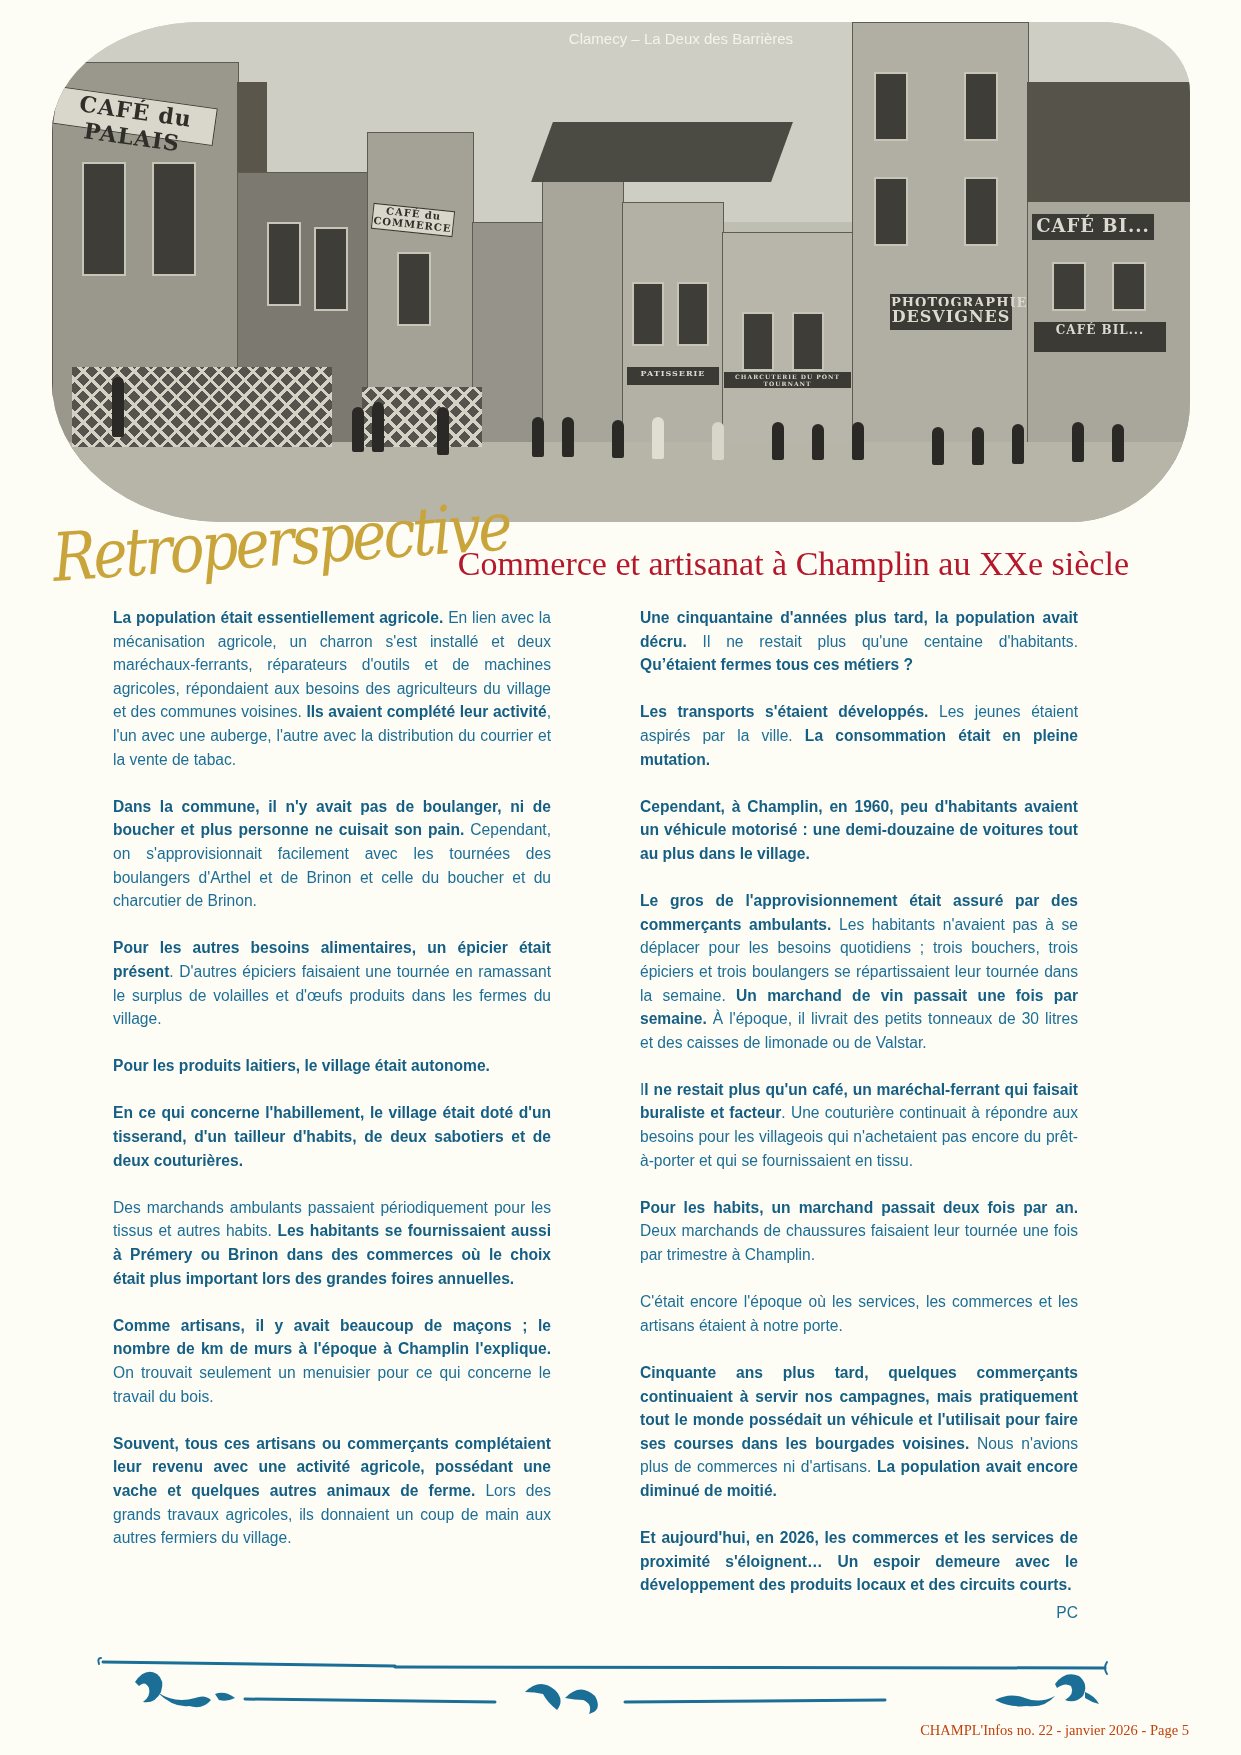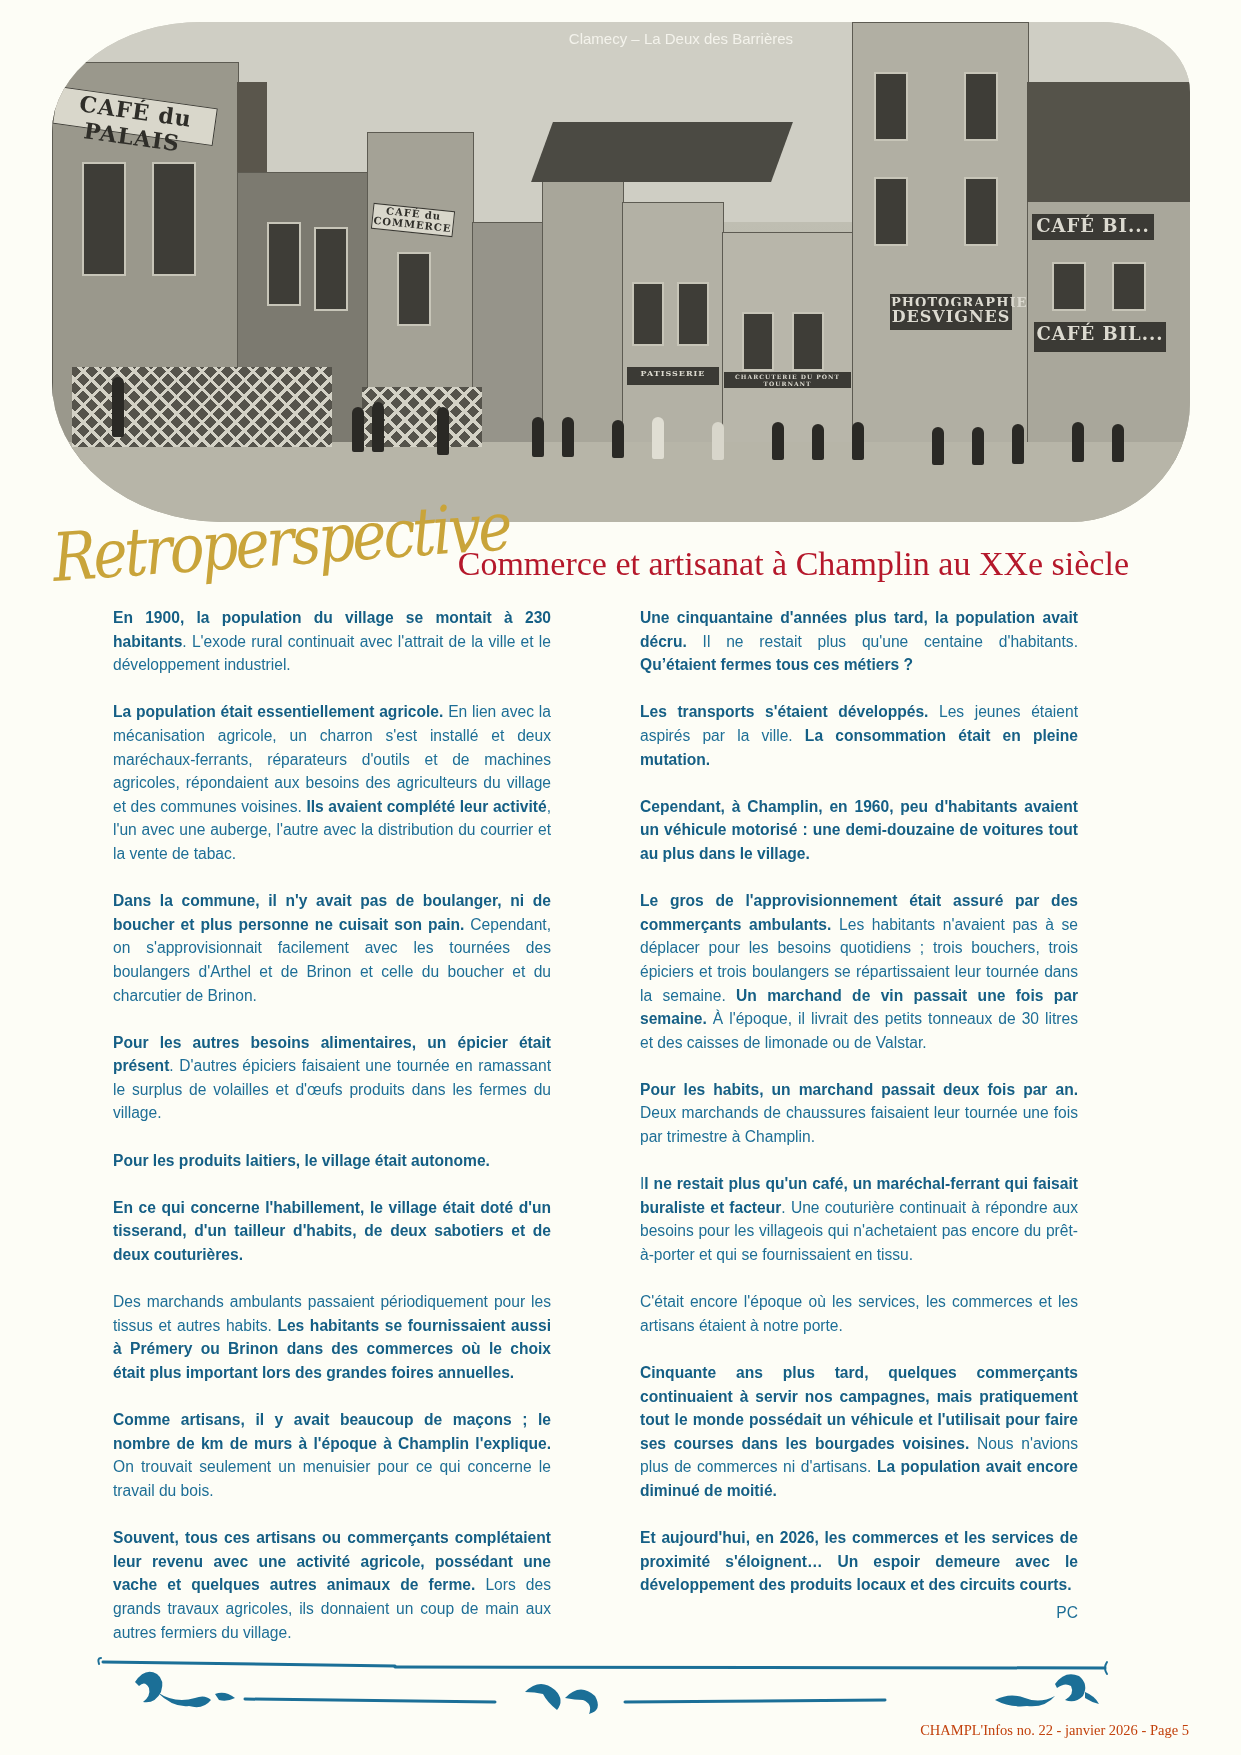--- a/index.html
+++ b/index.html
@@ -94,21 +94,21 @@
   <div class="win" style="left:912px;top:50px;width:30px;height:65px"></div>
   <div class="win" style="left:822px;top:155px;width:30px;height:65px"></div>
   <div class="win" style="left:912px;top:155px;width:30px;height:65px"></div>
   <div class="sign dark" style="left:838px;top:272px;width:120px;height:12px;font-size:13px">PHOTOGRAPHIE</div>
   <div class="sign dark" style="left:838px;top:284px;width:120px;height:22px;font-size:16px">DESVIGNES</div>
   <div class="bld" style="left:975px;top:100px;width:170px;height:340px;background:#a9a79b"></div>
   <div class="roof" style="left:975px;top:60px;width:170px;height:120px;background:#55534a"></div>
   <div class="sign dark" style="left:980px;top:192px;width:120px;height:24px;font-size:18px">CAFÉ BI...</div>
   <div class="win" style="left:1000px;top:240px;width:30px;height:45px"></div>
   <div class="win" style="left:1060px;top:240px;width:30px;height:45px"></div>
-  <div class="sign dark" style="left:982px;top:300px;width:130px;height:28px;font-size:18px">CAFÉ BIL...</div>
+  <div class="sign dark" style="left:982px;top:300px;width:130px;height:28px;font-size:12px">CAFÉ BIL...</div>
 
   <div class="ground"></div>
   <div class="fence" style="left:20px;top:345px;width:260px"></div>
   <div class="fence" style="left:310px;top:365px;width:120px;height:60px"></div>
   <div class="person" style="left:60px;top:355px;height:60px"></div>
   <div class="person" style="left:300px;top:385px;height:45px"></div>
   <div class="person" style="left:320px;top:380px;height:50px"></div>
   <div class="person" style="left:385px;top:385px;height:48px"></div>
   <div class="person" style="left:480px;top:395px;height:40px"></div>
   <div class="person" style="left:510px;top:395px;height:40px"></div>
@@ -123,37 +123,36 @@
   <div class="person" style="left:960px;top:402px;height:40px"></div>
   <div class="person" style="left:1020px;top:400px;height:40px"></div>
   <div class="person" style="left:1060px;top:402px;height:38px"></div>
   <div class="caption">Clamecy – La Deux des Barrières</div>
 </div>
 
 <div class="section-script">Retroperspective</div>
 <div class="title">Commerce et artisanat à Champlin au XXe siècle</div>
 
 <div class="col left" id="col-left">
-    <p><b>En 1900, la population du village se montait à 230 habitants</b><span>. L'exode rural continuait avec l'attrait de la ville et le développement industriel.</span><b></b><span></span></p>
     <p><b>La population était essentiellement agricole.</b><span> En lien avec la mécanisation agricole, un charron s'est installé et deux maréchaux-ferrants, réparateurs d'outils et de machines agricoles, répondaient aux besoins des agriculteurs du village et des communes voisines. </span><b>Ils avaient complété leur activité</b><span>, l'un avec une auberge, l'autre avec la distribution du courrier et la vente de tabac.</span></p>
     <p><b>Dans la commune, il n'y avait pas de boulanger, ni de boucher et plus personne ne cuisait son pain.</b><span> Cependant, on s'approvisionnait facilement avec les tournées des boulangers d'Arthel et de Brinon et celle du boucher et du charcutier de Brinon.</span><b></b><span></span></p>
     <p><b>Pour les autres besoins alimentaires, un épicier était présent</b><span>. D'autres épiciers faisaient une tournée en ramassant le surplus de volailles et d'œufs produits dans les fermes du village.</span><b></b><span></span></p>
     <p><b>Pour les produits laitiers, le village était autonome.</b><span></span><b></b><span></span></p>
     <p><b>En ce qui concerne l'habillement, le village était doté d'un tisserand, d'un tailleur d'habits, de deux sabotiers et de deux couturières.</b><span></span><b></b><span></span></p>
     <p><b></b><span>Des marchands ambulants passaient périodiquement pour les tissus et autres habits. </span><b>Les habitants se fournissaient aussi à Prémery ou Brinon dans des commerces où le choix était plus important lors des grandes foires annuelles.</b><span></span></p>
     <p><b>Comme artisans, il y avait beaucoup de maçons ; le nombre de km de murs à l'époque à Champlin l'explique.</b><span> On trouvait seulement un menuisier pour ce qui concerne le travail du bois.</span><b></b><span></span></p>
     <p><b>Souvent, tous ces artisans ou commerçants complétaient leur revenu avec une activité agricole, possédant une vache et quelques autres animaux de ferme.</b><span> Lors des grands travaux agricoles, ils donnaient un coup de main aux autres fermiers du village.</span><b></b><span></span></p>
   </div>
 <div class="col right" id="col-right">
     <p><b>Une cinquantaine d'années plus tard, la population avait décru.</b><span> Il ne restait plus qu'une centaine d'habitants. </span><b>Qu’étaient fermes tous ces métiers ?</b><span></span></p>
     <p><b>Les transports s'étaient développés.</b><span> Les jeunes étaient aspirés par la ville. </span><b>La consommation était en pleine mutation.</b><span></span></p>
     <p><b>Cependant, à Champlin, en 1960, peu d'habitants avaient un véhicule motorisé : une demi-douzaine de voitures tout au plus dans le village.</b><span></span><b></b><span></span></p>
     <p><b>Le gros de l'approvisionnement était assuré par des commerçants ambulants.</b><span> Les habitants n'avaient pas à se déplacer pour les besoins quotidiens ; trois bouchers, trois épiciers et trois boulangers se répartissaient leur tournée dans la semaine. </span><b>Un marchand de vin passait une fois par semaine.</b><span> À l'époque, il livrait des petits tonneaux de 30 litres et des caisses de limonade ou de Valstar.</span></p>
+    <p><b></b><span>I</span><b>l ne restait plus qu'un café, un maréchal-ferrant qui faisait buraliste et facteur</b><span>. Une couturière continuait à répondre aux besoins pour les villageois qui n'achetaient pas encore du prêt-à-porter et qui se fournissaient en tissu.</span></p>
     <p><b>Pour les habits, un marchand passait deux fois par an.</b><span> Deux marchands de chaussures faisaient leur tournée une fois par trimestre à Champlin.</span><b></b><span></span></p>
-    <p><b></b><span>I</span><b>l ne restait plus qu'un café, un maréchal-ferrant qui faisait buraliste et facteur</b><span>. Une couturière continuait à répondre aux besoins pour les villageois qui n'achetaient pas encore du prêt-à-porter et qui se fournissaient en tissu.</span></p>
     <p><b></b><span>C'était encore l'époque où les services, les commerces et les artisans étaient à notre porte.</span><b></b><span></span></p>
     <p><b>Cinquante ans plus tard, quelques commerçants continuaient à servir nos campagnes, mais pratiquement tout le monde possédait un véhicule et l'utilisait pour faire ses courses dans les bourgades voisines.</b><span> Nous n'avions plus de commerces ni d'artisans. </span><b>La population avait encore diminué de moitié.</b><span></span></p>
     <p><b>Et aujourd'hui, en 2026, les commerces et les services de proximité s'éloignent… Un espoir demeure avec le développement des produits locaux et des circuits courts.</b><span></span><b></b><span></span></p>
     <div class="signature">PC</div>
   </div>
 
 <svg class="ornament" viewBox="0 0 1040 70">
   <g fill="none" stroke="#1b6f97" stroke-linecap="round">
     <path d="M4 12 Q2 6 6 6" stroke-width="2"></path>
     <path d="M8 10 L300 14" stroke-width="3"></path>

